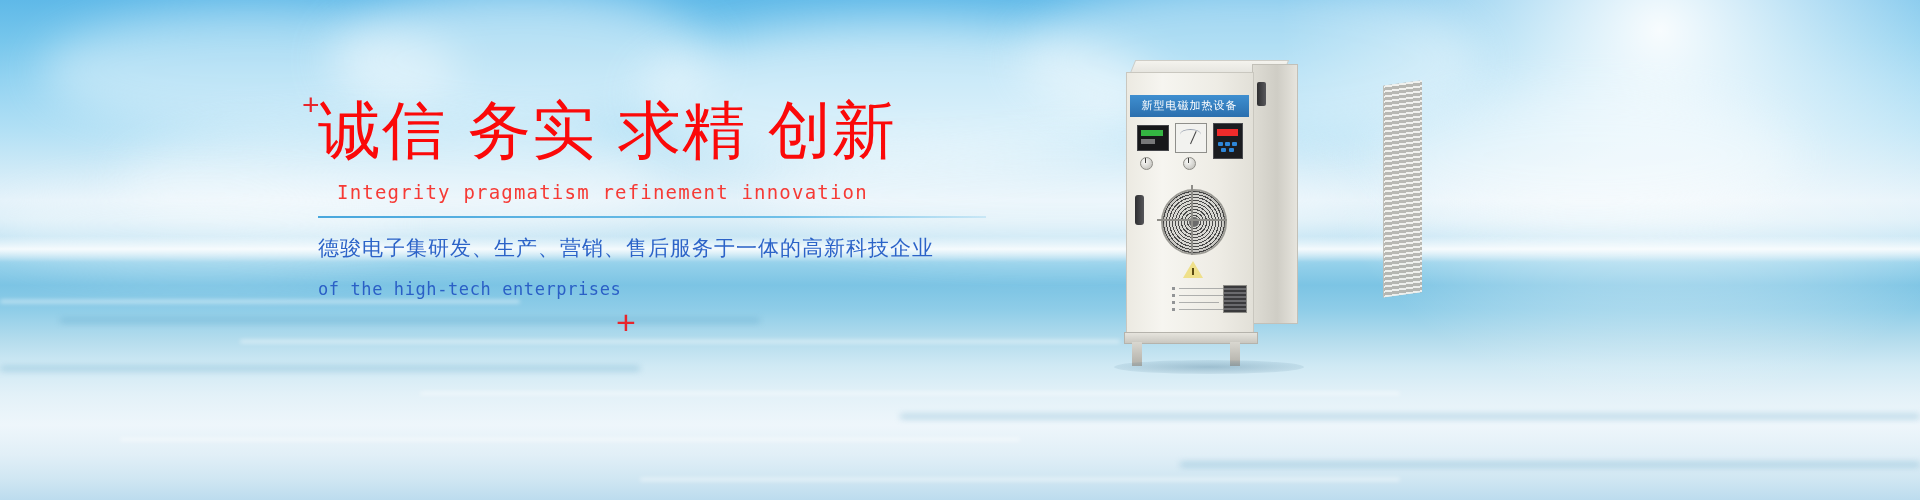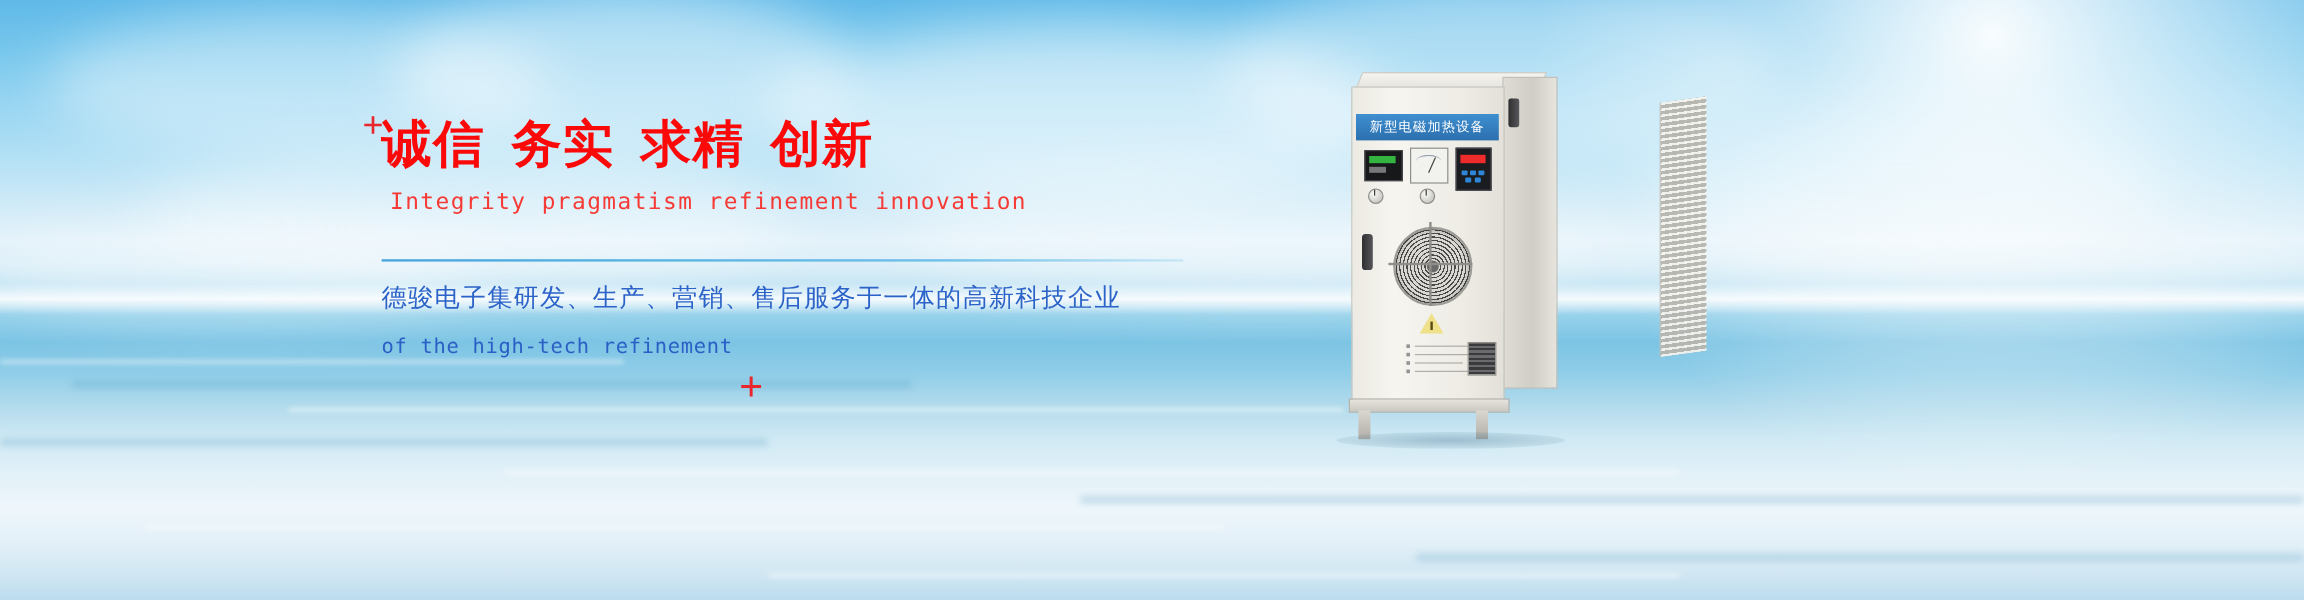--- a/index.html
+++ b/index.html
@@ -58,28 +58,28 @@
   .copy{position:absolute;left:318px;top:96px;width:760px;}
 
   .plus{
     position:absolute;color:#e8262b;font-size:30px;line-height:1;
     font-family:"Liberation Sans",sans-serif;font-weight:400;
   }
   .plus-top{left:302px;top:90px;}
   .plus-bottom{left:616px;top:305px;font-size:34px;}
 
   .headline{
-    margin:0;color:#fb0909;font-size:42px;line-height:1.12;
+    margin:0;color:#fb0909;font-size:63px;line-height:1.12;
     font-family:"DejaVu Sans","Liberation Sans",sans-serif;
-    font-weight:700;letter-spacing:1px;white-space:nowrap;
+    font-weight:400;letter-spacing:1px;white-space:nowrap;
   }
   .headline .sp{display:inline-block;width:22px;}
 
   .tagline{
-    margin:14px 0 0 7px;color:#f63a35;font-size:19px;letter-spacing:1.2px;
+    margin:14px 0 0 19px;color:#f63a35;font-size:19px;letter-spacing:1.2px;
     font-family:"DejaVu Sans Mono","Liberation Mono",monospace;white-space:nowrap;
   }
 
   .rule{
     position:absolute;left:318px;top:216px;width:668px;height:2px;
     background:linear-gradient(to right,#49a7dd,#6fc0e8 70%,rgba(111,192,232,0.25));
   }
 
   .sub-cn{
     position:absolute;left:318px;top:234px;margin:0;color:#2c63c8;
@@ -240,21 +240,21 @@
   <div class="copy">
     <h1 class="headline"><span>诚信</span><span class="sp"></span><span>务实</span><span class="sp"></span><span>求精</span><span class="sp"></span><span>创新</span></h1>
     <p class="tagline">Integrity  pragmatism  refinement  innovation</p>
   </div>
 
   <div class="rule"></div>
 
   <p class="sub-cn">德骏电子集研发、生产、营销、售后服务于一体的高新科技企业</p>
 
   <div class="sub-en">
-    <div>of the high-tech refinement</div>
+    <div>of the high-tech enterprises</div>
   </div>
 
   <div class="machine">
     <div class="m-top"></div>
     <div class="m-side">
       <div class="louvers"></div>
     </div>
     <div class="m-front">
       <div class="m-label">新型电磁加热设备</div>
 

